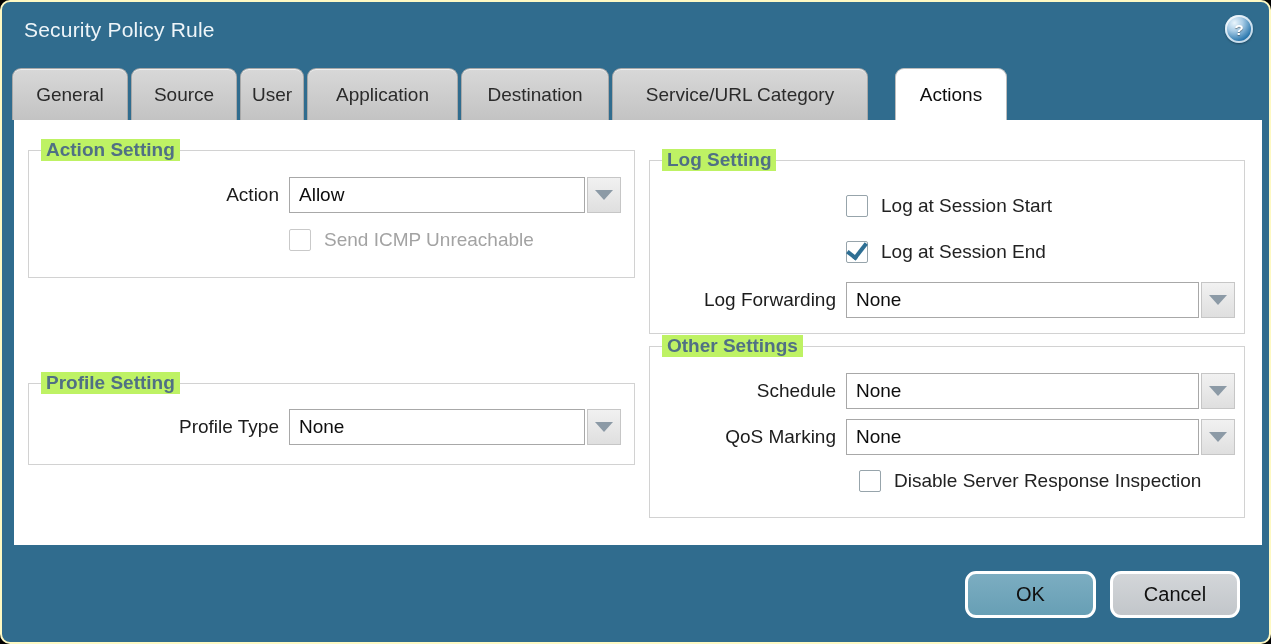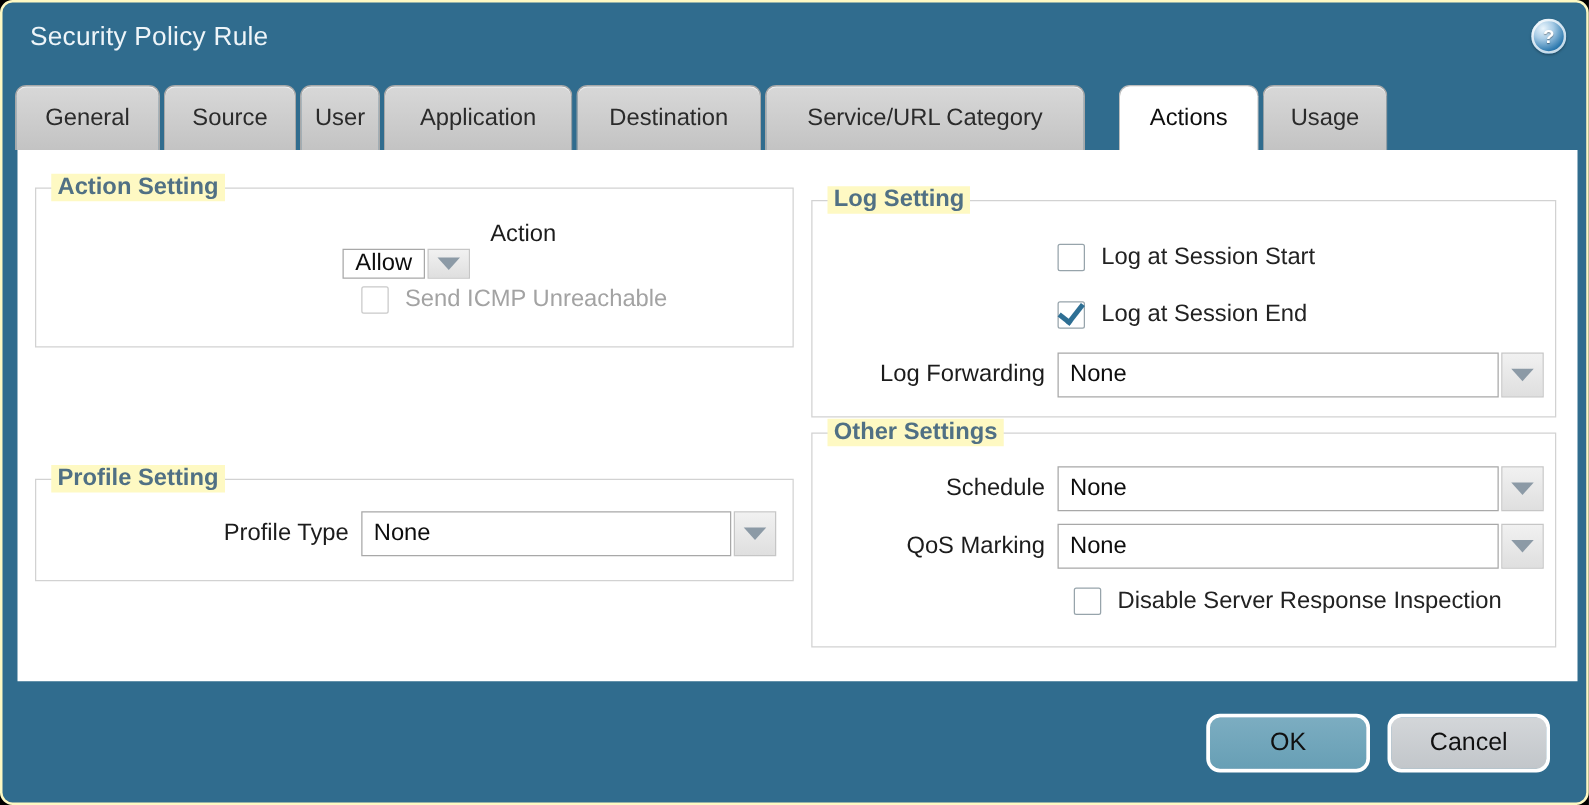--- a/index.html
+++ b/index.html
@@ -25,21 +25,21 @@
   .tab.active{background:#fff;color:#0e0e0e;box-shadow:none;border-color:#bdbdbd;margin-left:24px;}
   .tab:nth-child(1){width:116px}.tab:nth-child(2){width:106px}.tab:nth-child(3){width:64px}
   .tab:nth-child(4){width:151px}.tab:nth-child(5){width:148px}.tab:nth-child(6){width:256px}
   .tab:nth-child(7){width:112px}.tab:nth-child(8){width:100px}
 
   
   .content{position:absolute;left:12px;top:118px;width:1248px;height:425px;background:#fff;}
 
   
   .group{position:absolute;border:1px solid #d2d2d2;box-sizing:border-box;background:#fff;}
-  .group .legend{position:absolute;top:-12px;left:12px;background:#fef9c3;padding:0 5px;
+  .group .legend{position:absolute;top:-12px;left:12px;background:#bef264;padding:0 5px;
                  font-size:19px;font-weight:bold;color:#507084;}
   .g-action {left:14px; top:30px; width:607px;height:128px;}
   .g-profile{left:14px; top:263px;width:607px;height:82px;}
   .g-log    {left:635px;top:40px; width:596px;height:174px;}
   .g-other  {left:635px;top:226px;width:596px;height:172px;}
 
   
   .row{position:absolute;display:flex;align-items:center;height:36px;}
   .row .lbl{text-align:right;padding-right:10px;font-size:19px;color:#1c1c1c;white-space:nowrap;}
   .dd{flex:1;display:flex;align-items:stretch;height:36px;}
@@ -77,28 +77,27 @@
   </div>
 
   <div class="tabs">
     <div class="tab">General</div>
     <div class="tab">Source</div>
     <div class="tab">User</div>
     <div class="tab">Application</div>
     <div class="tab">Destination</div>
     <div class="tab">Service/URL Category</div>
     <div class="tab active">Actions</div>
-    <div class="tab">Usage</div>
   </div>
 
   <div class="content">
 
     <div class="group g-action">
       <span class="legend">Action Setting</span>
-      <div class="row" style="left:0;top:26px;width:592px;flex-direction:column;">
+      <div class="row" style="left:0;top:26px;width:592px;">
         <span class="lbl" style="width:250px;">Action</span>
         <div class="dd">
           <div class="val">Allow</div>
           <div class="btn">
               <div class="tri"></div>
             </div>
         </div>
       </div>
       <div class="ckrow disabled" style="left:260px;top:78px;">
         <div class="ck" data-checked="false"></div>

